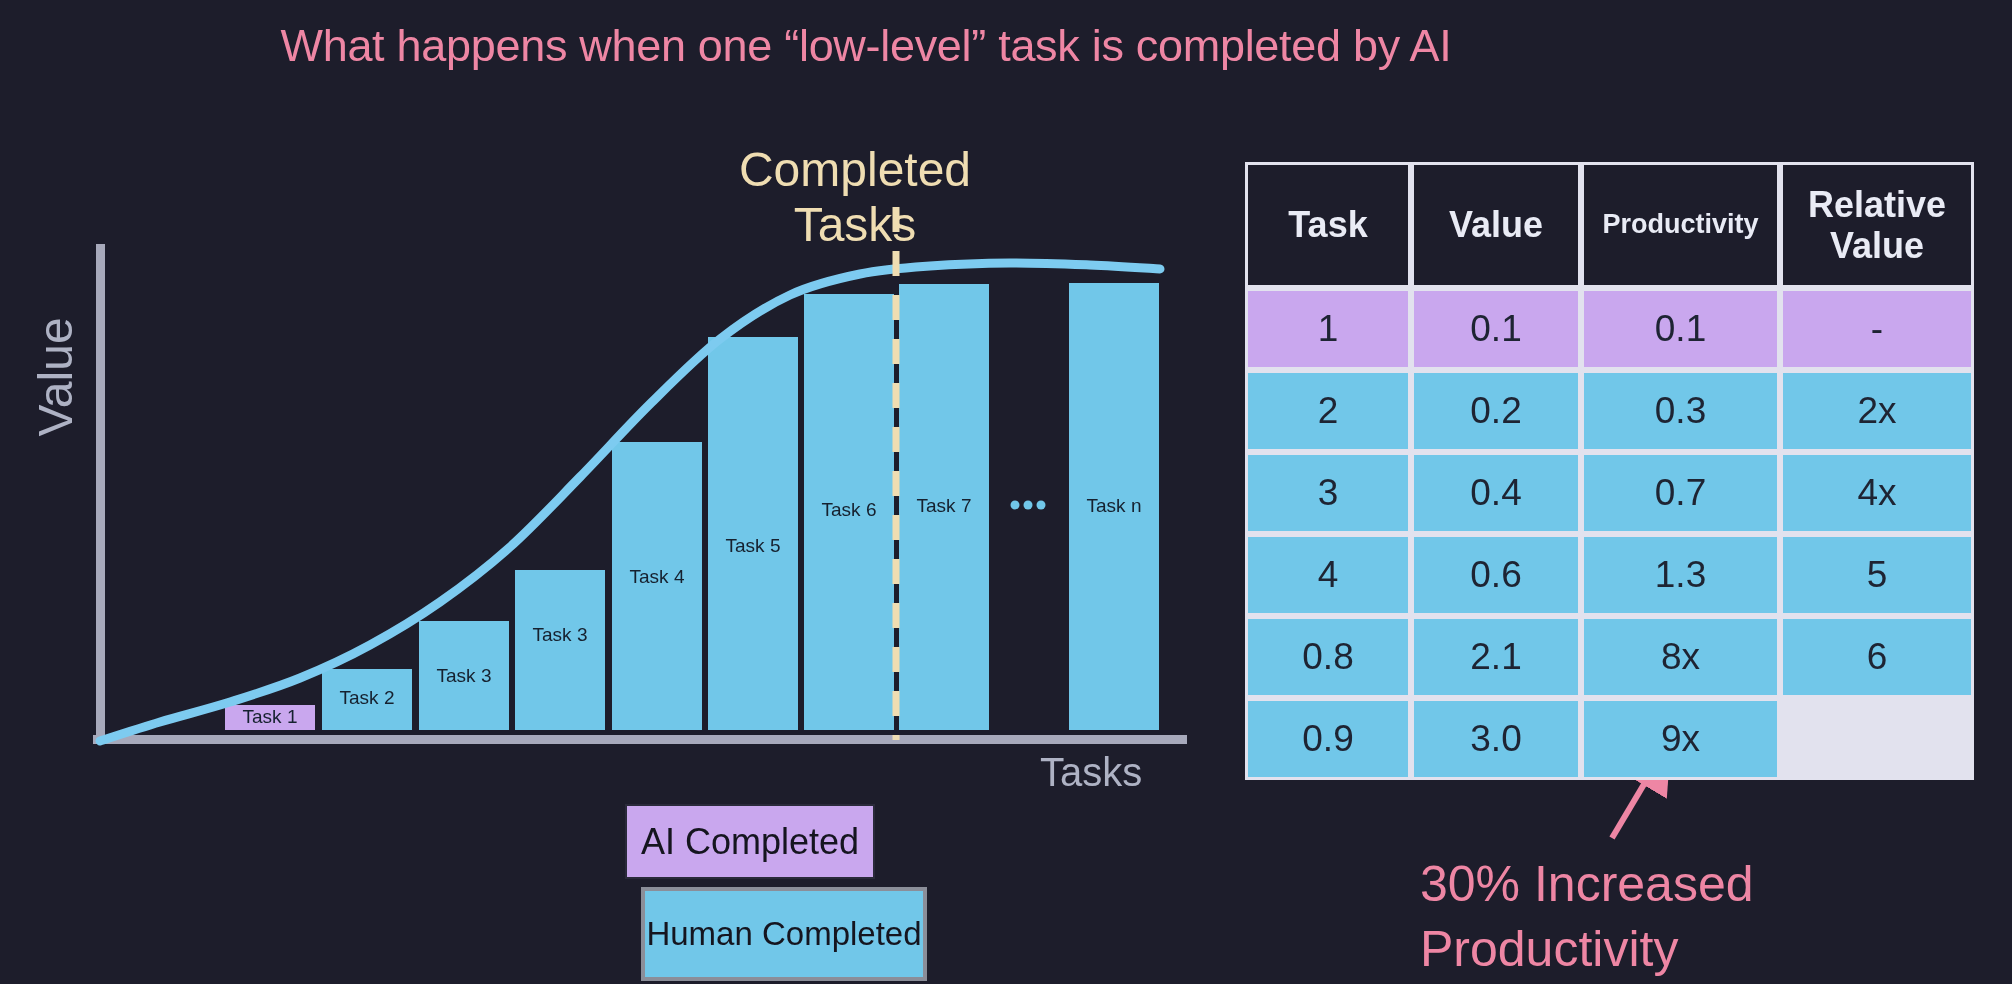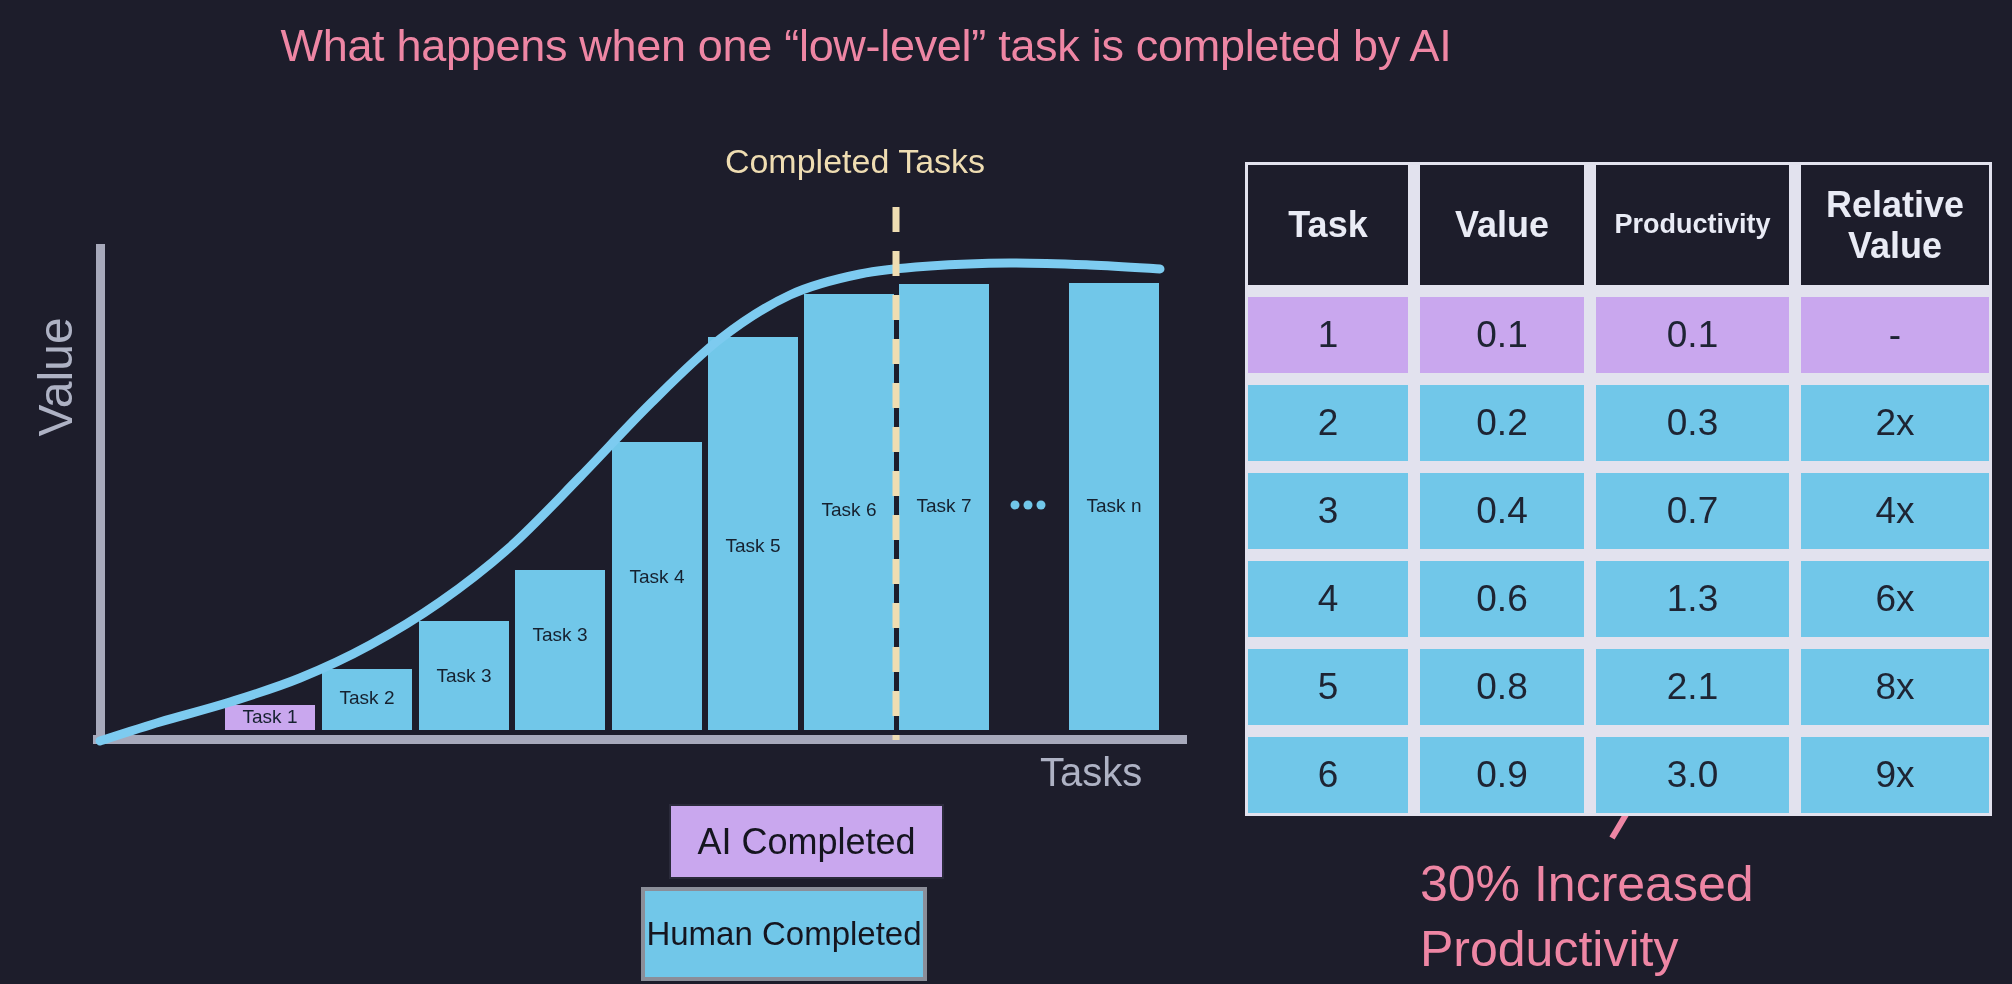--- a/index.html
+++ b/index.html
@@ -10,49 +10,49 @@
   }
   .abs{position:absolute;}
   
   .title{
     top:20px;left:0;width:1732px;text-align:center;
     font-size:45px;letter-spacing:-0.3px;color:var(--pink,#ee86a4);
   }
   
   .completed-label{
     top:142px;left:705px;width:300px;text-align:center;
-    font-size:34px;color:var(--cream,#efddb2);
+    font-size:48px;color:var(--cream,#efddb2);
   }
   .value-label{
     left:55px;top:377px;transform:translate(-50%,-50%) rotate(-90deg);
     font-size:48px;color:var(--axis-label,#aeb2c4);white-space:nowrap;
   }
   .tasks-label{
     left:1040px;top:750px;width:200px;
     font-size:40px;color:var(--axis-label,#aeb2c4);
   }
   
   svg.chart{top:0;left:0;}
   
   .legend-ai{
-    left:669px;top:804px;width:275px;height:75px;box-sizing:border-box;
+    left:625px;top:804px;width:250px;height:75px;box-sizing:border-box;
     background:var(--purple,#c9a7ee);border:2px solid #2a2a3a;
     display:flex;align-items:center;justify-content:center;
     font-size:36px;color:var(--legend-text,#15151f);
   }
   .legend-human{
     left:641px;top:887px;width:286px;height:94px;box-sizing:border-box;
     background:var(--blue,#71c7e9);border:4px solid var(--legend-border,#8b8e99);
     display:flex;align-items:center;justify-content:center;
     font-size:33px;color:var(--legend-text,#15151f);
   }
   
   .table{
     left:1245px;top:162px;
-    display:grid;grid-template-columns:160px 164px 193px 188px;gap:12px;
+    display:grid;grid-template-columns:160px 164px 193px 188px;gap:6px;
     background:var(--grid-line,#e2e2ee);border:3px solid var(--grid-line,#e2e2ee);
   }
   .table .hcell{
     height:120px;background:var(--bg,#1d1d2b);
     display:flex;align-items:center;justify-content:center;text-align:center;
     font-weight:bold;font-size:36px;color:var(--header-text,#e9ebf5);line-height:1.15;
   }
   .table .hcell:nth-child(3){font-size:27px;}
   .table .cell{
     height:76px;background:var(--blue,#71c7e9);
@@ -133,21 +133,20 @@
   <div class="cell r1">2x</div>
 
   <div class="cell r2">3</div>
   <div class="cell r2">0.4</div>
   <div class="cell r2">0.7</div>
   <div class="cell r2">4x</div>
 
   <div class="cell r3">4</div>
   <div class="cell r3">0.6</div>
   <div class="cell r3">1.3</div>
-  <div class="cell r3">6x</div>
 
   <div class="cell r4">5</div>
   <div class="cell r4">0.8</div>
   <div class="cell r4">2.1</div>
   <div class="cell r4">8x</div>
 
   <div class="cell r5">6</div>
   <div class="cell r5">0.9</div>
   <div class="cell r5">3.0</div>
   <div class="cell r5">9x</div>

